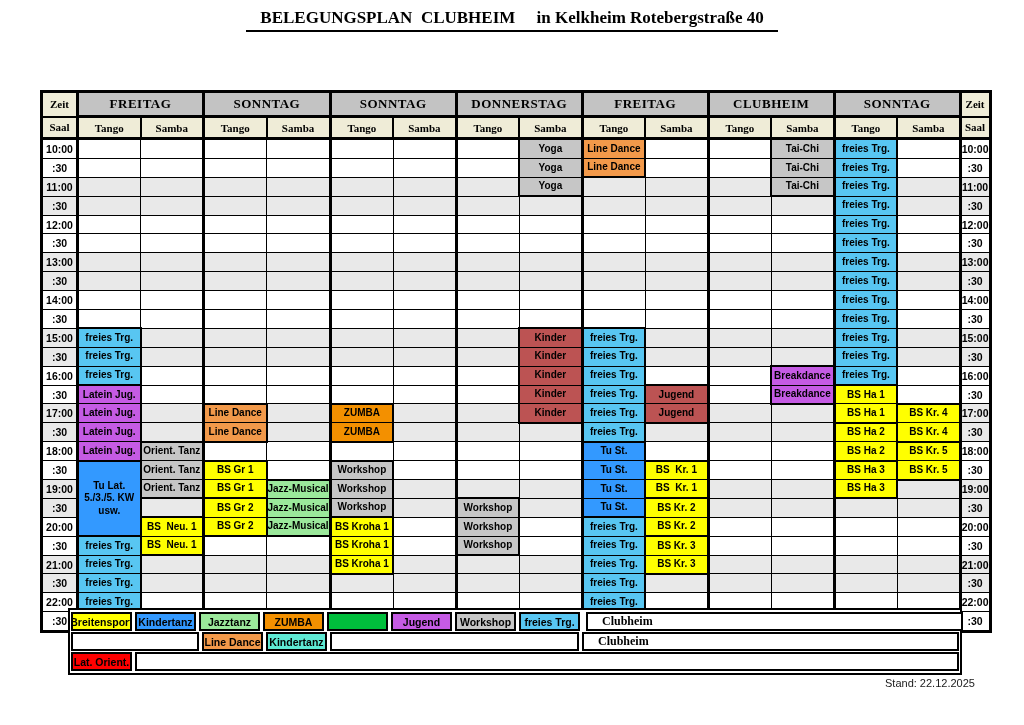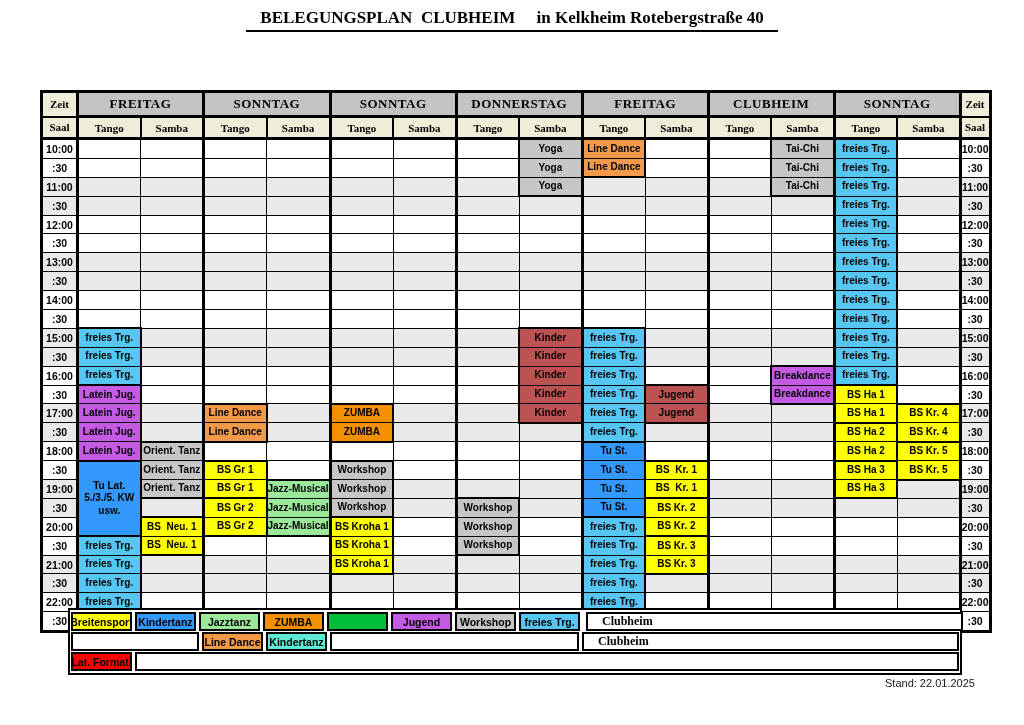--- a/index.html
+++ b/index.html
@@ -574,18 +574,18 @@
       <div class="lcell k-loc" style="background: rgb(255, 255, 255);">Clubheim</div>
     </div>
     <div class="lrow">
       <div class="lcell k-cell2" style="background: rgb(255, 255, 255);"></div>
       <div class="lcell k-cell" style="background: rgb(242, 153, 74);">Line Dance</div>
       <div class="lcell k-cell" style="background: #5eead4;">Kindertanz</div>
       <div class="lcell k-filler" style="background: rgb(255, 255, 255);"></div>
       <div class="lcell k-loc" style="background: rgb(255, 255, 255);">Clubheim</div>
     </div>
     <div class="lrow">
-      <div class="lcell k-cell" style="background: rgb(255, 0, 0);">Lat. Format.</div>
+      <div class="lcell k-cell" style="background: rgb(255, 0, 0);">Lat. Orient.</div>
       <div class="lcell k-filler" style="background: rgb(255, 255, 255);"></div>
     </div>
   </div>
 
-<div class="stand">Stand: 22.01.2025</div>
+<div class="stand">Stand: 22.12.2025</div>
 
 </body></html>

